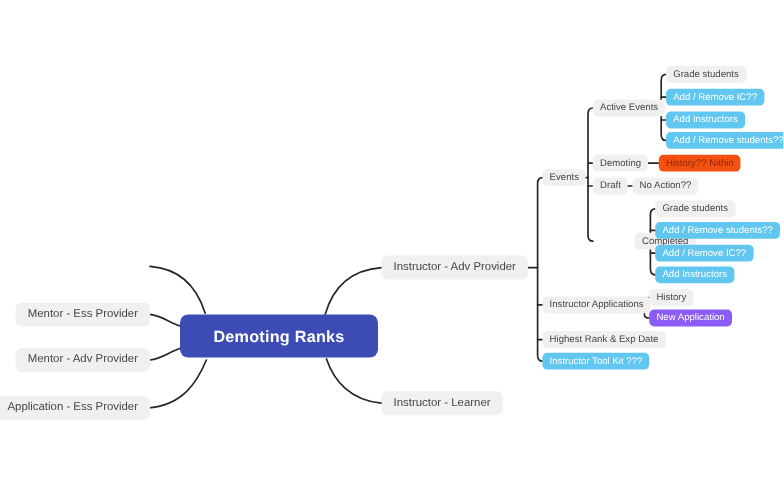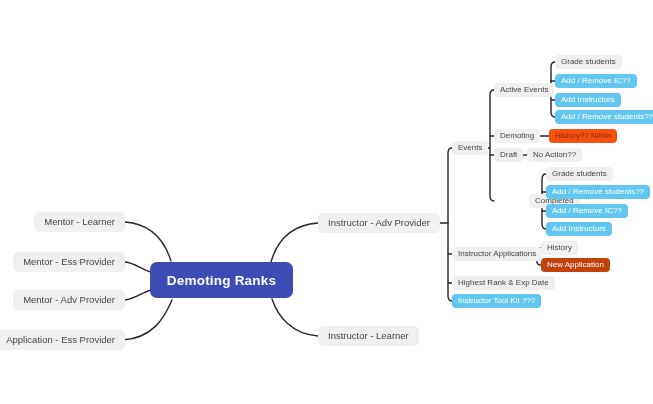--- a/index.html
+++ b/index.html
@@ -14,33 +14,33 @@
   .node{
     position:absolute;
     background:#f0f0f0;
     color:#454545;
     border-radius:5px;
     white-space:nowrap;
     box-sizing:border-box;
     cursor:pointer;
   }
   .node-root{
-    left:150px;top:262px;width:143px;height:36px;
+    left:150px;top:262px;width:165px;height:36px;
     background:#3c4cb4;
     color:#ffffff;
     border-radius:7px;
     font-size:13.5px;font-weight:bold;
     display:flex;align-items:center;justify-content:center;
     letter-spacing:.2px;
   }
   .node-lg{font-size:9.5px;padding:5px 10px;line-height:1;}
   .node-sm{font-size:8px;padding:3px 6px;line-height:1;border-radius:4px;}
   .style-blue{background:#62c7f0;color:#ffffff;}
   .style-orange{background:#f4500f;color:#8a2a08;}
-  .style-pink{background:#c2410c;color:#ffffff;}
+  .style-pink{background:#8b5cf6;color:#ffffff;}
   
   #n-mentor-learner{right:528px;top:212px;}
   #n-mentor-ess{right:528px;top:252px;}
   #n-mentor-adv{right:528px;top:290px;}
   #n-instructor-ess{right:528px;top:330px;}
   
   #n-instructor-adv{left:318px;top:213px;}
   #n-instructor-learner{left:318px;top:326px;}
   
   #n-events{left:452px;top:141px;}
@@ -105,21 +105,20 @@
       <path d="M542,192 L547,192"></path>
       <path d="M542,211 L547,211"></path>
 
       <path d="M530,254 L537,254"></path>
       <path d="M541,248 Q537,248 537,251 L537,262 Q537,265 541,265"></path>
     </g>
   </svg>
 
   <div class="node node-root">Demoting Ranks</div>
 
-  <div class="node node-lg" id="n-mentor-learner">Mentor - Learner</div>
   <div class="node node-lg" id="n-mentor-ess">Mentor - Ess Provider</div>
   <div class="node node-lg" id="n-mentor-adv">Mentor - Adv Provider</div>
   <div class="node node-lg" id="n-instructor-ess">Application - Ess Provider</div>
 
   <div class="node node-lg" id="n-instructor-adv">Instructor - Adv Provider</div>
   <div class="node node-lg" id="n-instructor-learner">Instructor - Learner</div>
 
   <div class="node node-sm" id="n-events">Events</div>
   <div class="node node-sm" id="n-apps">Instructor Applications</div>
   <div class="node node-sm" id="n-highest">Highest Rank &amp; Exp Date</div>

